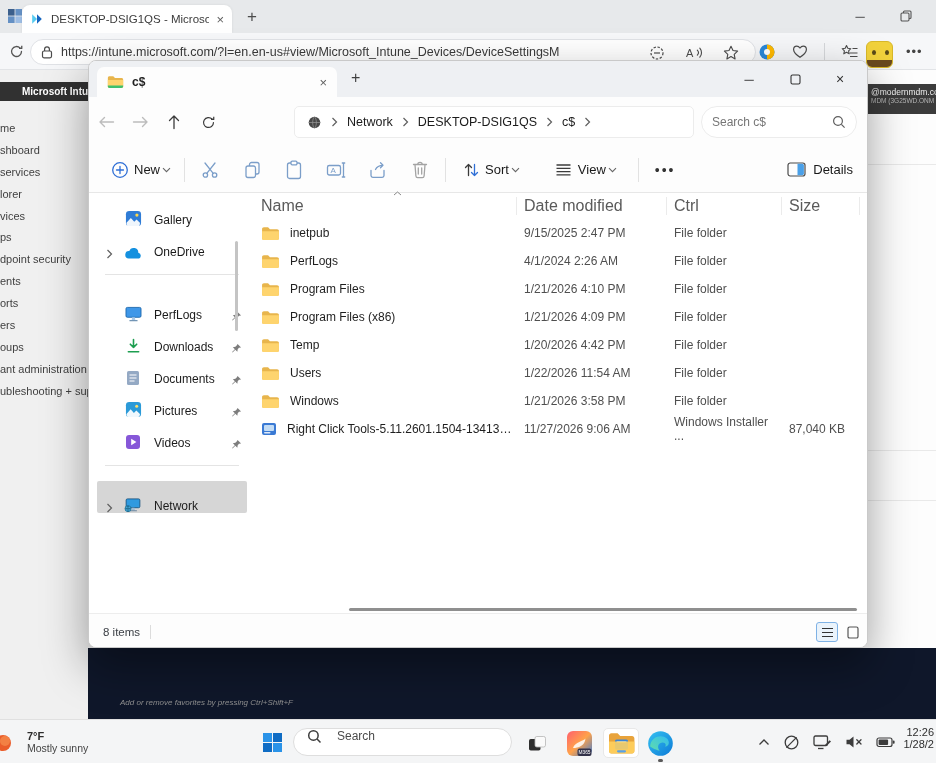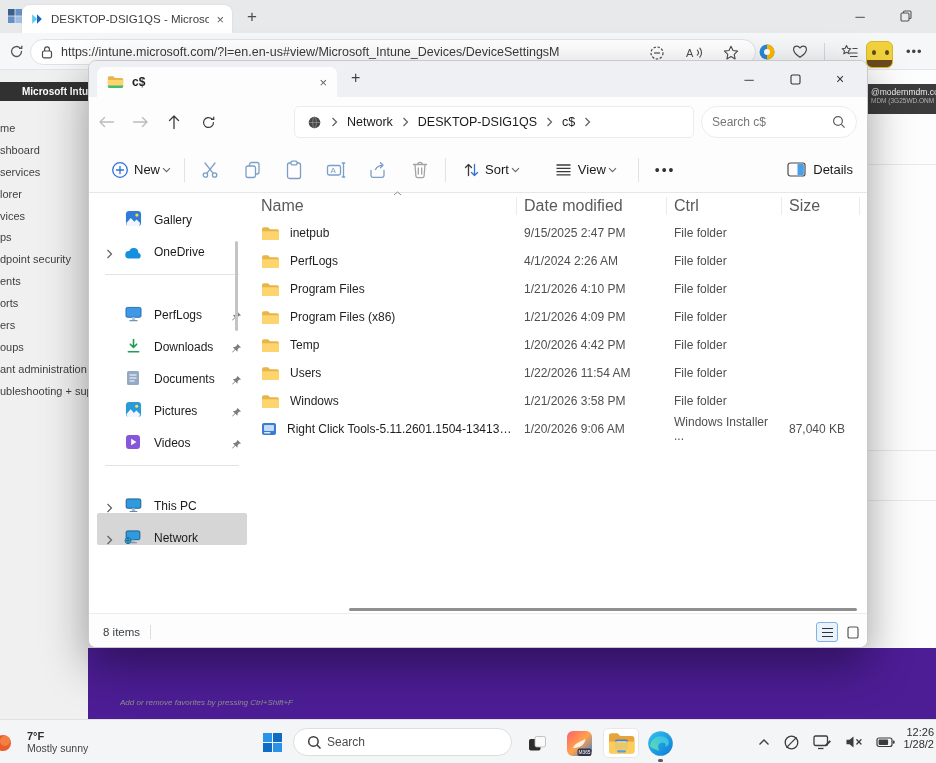--- a/index.html
+++ b/index.html
@@ -39,21 +39,21 @@
   #intune-leftbar{position:absolute;left:0;top:70px;width:110px;height:649px;background:#f0f0f0}
   #intune-header{position:absolute;left:0;top:82px;width:97px;height:19px;background:#313131;color:#fff;
     font-size:10px;font-weight:bold;line-height:19px;padding-left:22px;white-space:nowrap;overflow:hidden}
   #intune-nav{position:absolute;left:0;top:118px;width:92px;overflow:hidden}
   #intune-nav .frag{height:21.9px;line-height:21.9px;font-size:11px;color:#3f3f3f;white-space:nowrap}
   #intune-rightstrip{position:absolute;left:868px;top:70px;width:68px;height:578px;background:#fdfdfd}
   #intune-tooltip{position:absolute;left:868px;top:84px;width:68px;height:30px;background:#3c3c3c;overflow:hidden;padding:3px 0 0 3px}
   #intune-tooltip .l1{font-size:8.5px;color:#efefef;white-space:nowrap}
   #intune-tooltip .l2{font-size:6.5px;color:#b5b5b5;white-space:nowrap}
   .strip-line{position:absolute;left:868px;width:68px;height:1px;background:#e9e9e9}
-  #edge-bottom{position:absolute;left:88px;top:648px;width:848px;height:71px;background:#4c1d95}
+  #edge-bottom{position:absolute;left:88px;top:648px;width:848px;height:71px;background:#0f172a}
   #fav-hint{position:absolute;left:32px;top:50px;font-size:8px;font-style:italic;color:#8f8f8f}
 
   
   #explorer{position:absolute;left:88px;top:60px;width:780px;height:588px;background:#fdfdfd;
     border:1px solid #c9c9c9;border-radius:8px;box-shadow:0 18px 45px rgba(0,0,0,.38);overflow:hidden}
   #ex-tabbar{position:absolute;left:0;top:0;width:100%;height:36px;background:#eef0f3}
   #ex-tab{position:absolute;left:8px;top:6px;width:240px;height:30px;background:#fdfdfd;border-radius:7px 7px 0 0;
     display:flex;align-items:center;gap:8px;padding:0 10px}
   #ex-tab .ttl{flex:1;font-size:12px;font-weight:bold;color:#1f1f1f}
   #ex-newtab{position:absolute;left:262px;top:8px;font-size:16px;color:#3f3f3f}
@@ -113,21 +113,21 @@
 
   
   #taskbar{position:absolute;left:0;top:719px;width:936px;height:44px;background:#f4f5f6;border-top:1px solid #e0e0e0}
   #weather{position:absolute;left:0;top:0;height:44px;display:flex;align-items:center}
   #weather-icon{position:absolute;left:-7px;top:13px}
   #weather-text{margin-left:27px}
   #weather-temp{font-size:11px;font-weight:bold;color:#2d2d2d}
   #weather-desc{font-size:10.5px;color:#454545}
   #tb-start{position:absolute;left:262px;top:12px}
   #tb-search{position:absolute;left:293px;top:8px;width:219px;height:28px;background:#fff;border:1px solid #dedede;
-    border-radius:14px;display:flex;align-items:center;gap:5px;padding:0 13px;font-size:12px;color:#4c4c4c}
+    border-radius:14px;display:flex;gap:15px;padding:0 13px;font-size:12px;color:#4c4c4c}
   .tb-app{position:absolute;top:8px;width:30px;height:30px;display:flex;align-items:center;justify-content:center}
   #app-taskview{left:522px}
   #app-m365{left:564px}
   #app-explorer{left:603px;width:36px;background:#fff;border:1px solid #e8e8e8;border-radius:5px}
   #app-edge{left:645px}
   #edge-dot{position:absolute;left:658px;top:39px;width:5px;height:3px;border-radius:2px;background:#5a5a5a}
   #tray{position:absolute;left:758px;top:0;height:44px;display:flex;align-items:center;gap:13px}
   .tray-ico{display:flex;align-items:center;justify-content:center}
   #clock{position:absolute;right:0;top:6px;width:46px;text-align:right;padding-right:2px;overflow:hidden}
   #clock .t{font-size:11px;color:#2d2d2d;white-space:nowrap}
@@ -552,36 +552,20 @@
               </svg>
             </span>
             <span class="sb-label">Videos</span>
             <span class="sb-pin">
               <svg width="11" height="11" viewBox="0 0 12 12">
                 <path d="M7.2 1l3.8 3.8-2.3.5-1.4 1.4-.4 2.8-2.2-2.2-3 3-.5-.5 3-3L2 4.6l2.8-.4L6.2 2.8z" fill="#7d7d7d"></path>
               </svg>
             </span>
           </div>
           <div class="sb-sep"></div>
-          <div class="sb-item">
-            <span class="sb-chev">
-              <svg width="7" height="10" viewBox="0 0 7 10">
-                <path d="M1.5 1l4 4-4 4" fill="none" stroke="#5f5f5f" stroke-width="1.2"></path>
-              </svg>
-            </span>
-            <span class="sb-ico">
-              <svg width="17" height="16" viewBox="0 0 18 17">
-                <rect x="1.2" y="2" width="15.6" height="10" rx="1.5" fill="#2f9ae0" stroke="#14517e" stroke-width=".9"></rect>
-                <path d="M7 15.2h4l-.5-3.2h-3z" fill="#9dbdd8"></path>
-                <rect x="4.8" y="14.8" width="8.4" height="1.2" rx=".6" fill="#6e87a0"></rect>
-              </svg>
-            </span>
-            <span class="sb-label">This PC</span>
-            <span class="sb-pin"></span>
-          </div>
           <div class="sb-item selected">
             <span class="sb-chev">
               <svg width="7" height="10" viewBox="0 0 7 10">
                 <path d="M1.5 1l4 4-4 4" fill="none" stroke="#5f5f5f" stroke-width="1.2"></path>
               </svg>
             </span>
             <span class="sb-ico">
               <svg width="18" height="16" viewBox="0 0 19 17">
                 <rect x="2.2" y="2" width="14.6" height="9.4" rx="1.4" fill="#2f9ae0" stroke="#14517e" stroke-width=".9"></rect>
                 <path d="M7.6 14.4h4l-.5-3h-3z" fill="#9dbdd8"></path>
@@ -715,21 +699,21 @@
               <span class="c-name">
                 <span>
                   <svg width="16" height="16" viewBox="0 0 16 16">
                     <rect x="1" y="2" width="14" height="12" rx="2" fill="#3a7ad4"></rect>
                     <rect x="3" y="4" width="10" height="6" rx="1" fill="#c3dcf4"></rect>
                     <rect x="3" y="11" width="6.5" height="1.6" rx=".8" fill="#fff" opacity=".85"></rect>
                   </svg>
                 </span>
                 <span class="f-name">Right Click Tools-5.11.2601.1504-1341306...</span>
               </span>
-              <span class="c-date">1/20/2026 9:06 AM</span>
+              <span class="c-date">11/27/2026 9:06 AM</span>
               <span class="c-type">Windows Installer ...</span>
               <span class="c-size">87,040 KB</span>
             </div>
           </div>
       </div>
       <div id="h-scroll"></div>
     </div>
 
     <div id="ex-statusbar">
       <span id="status-count">8 items</span>

